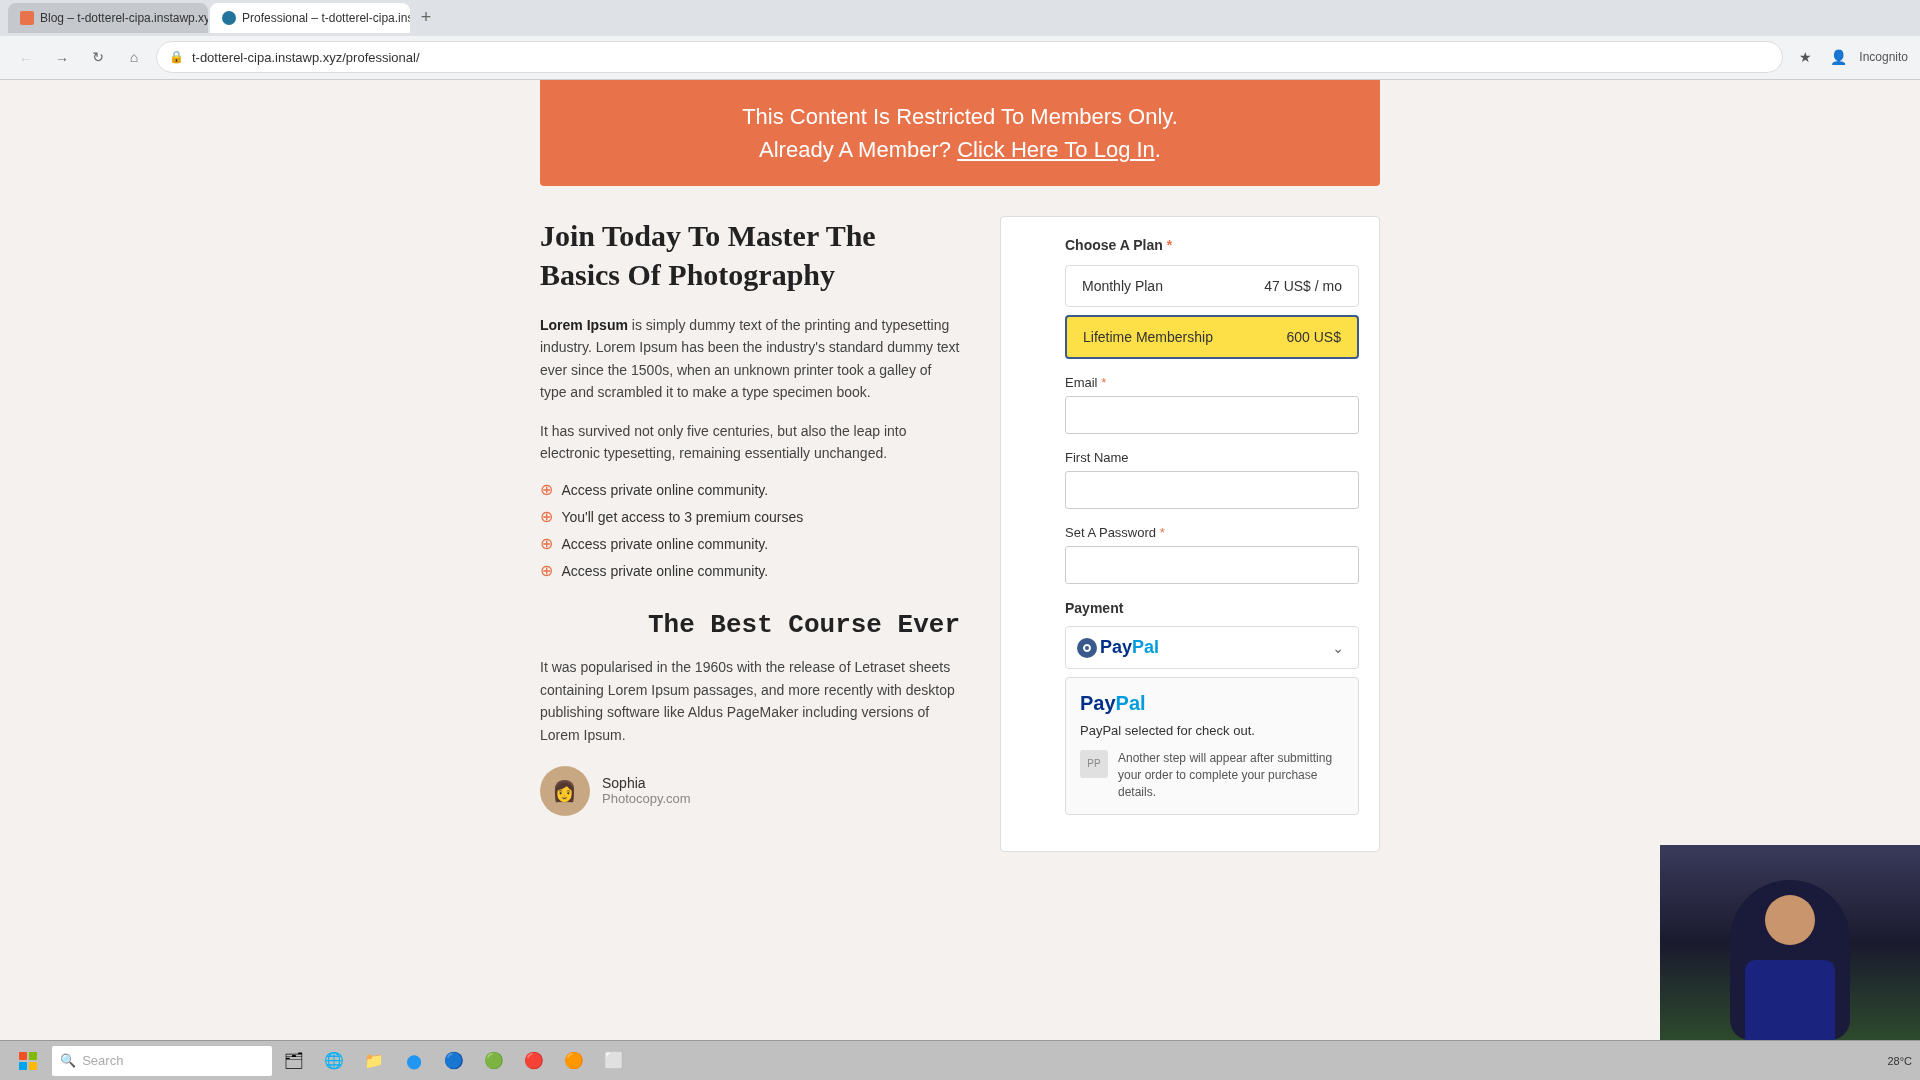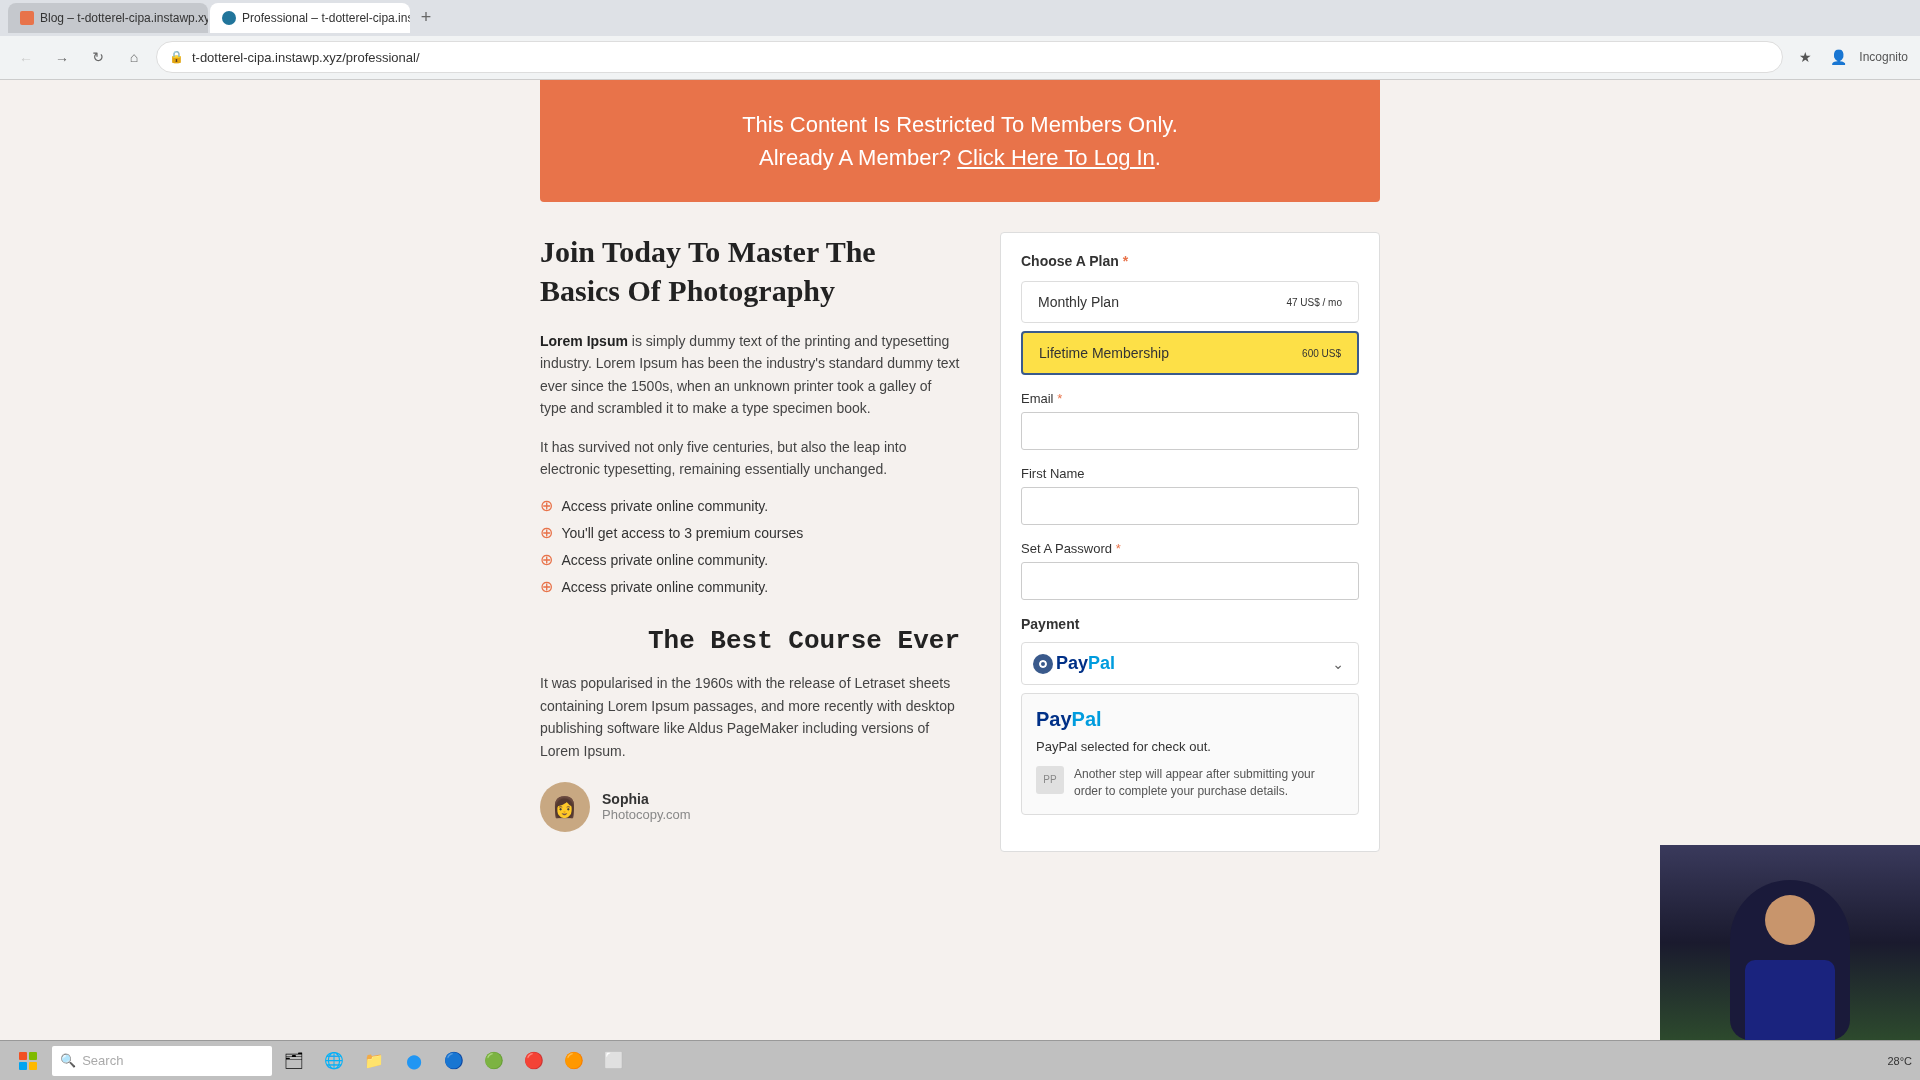--- a/index.html
+++ b/index.html
@@ -127,21 +127,21 @@
       height: calc(1080px - 80px - 40px);
       background: #f5f1ee;
       overflow-y: auto;
       position: relative;
     }
 
     
     .restricted-banner {
       background: #e8734a;
       text-align: center;
-      padding: 28px 30px;
+      padding: 20px 30px;
       margin: 0 auto;
       max-width: 840px;
       border-radius: 0 0 4px 4px;
     }
     .restricted-banner-text {
       color: white;
       font-size: 22px;
       line-height: 1.5;
     }
     .restricted-banner-text a {
@@ -220,21 +220,21 @@
       border-radius: 50%;
       background: #c8a882;
       overflow: hidden;
       display: flex;
       align-items: center;
       justify-content: center;
       font-size: 20px;
     }
     .testimonial-name {
       font-size: 14px;
-      font-weight: bold;
+      font-weight: normal;
       color: #333;
     }
     .testimonial-company {
       font-size: 13px;
       color: #888;
     }
 
     
     .right-col {
       width: 380px;
@@ -270,27 +270,28 @@
     }
     .plan-option.selected {
       border: 2px solid #3a5a8c;
       background: #fde047;
     }
     .plan-name {
       font-size: 14px;
       color: #333;
     }
     .plan-price {
-      font-size: 10px;
+      font-size: 14px;
       color: #333;
     }
 
     
     .form-group {
       margin-bottom: 16px;
+      margin-left: 44px;
     }
     .form-label {
       font-size: 13px;
       color: #333;
       margin-bottom: 6px;
       display: block;
     }
     .form-input {
       width: 100%;
       height: 38px;

